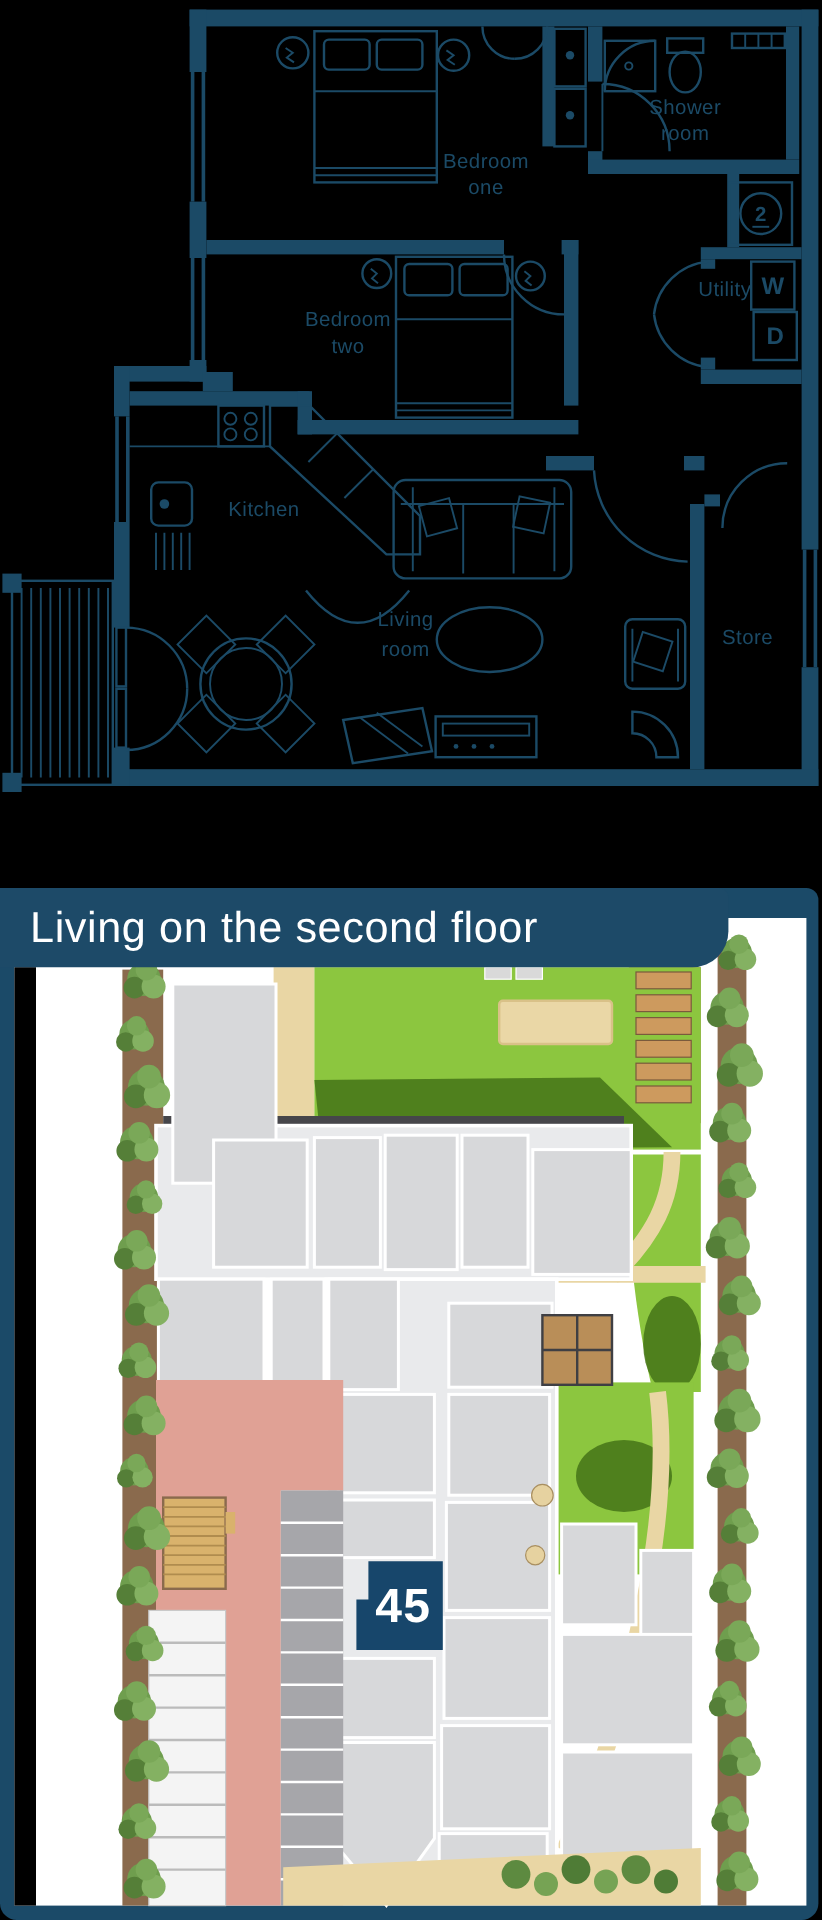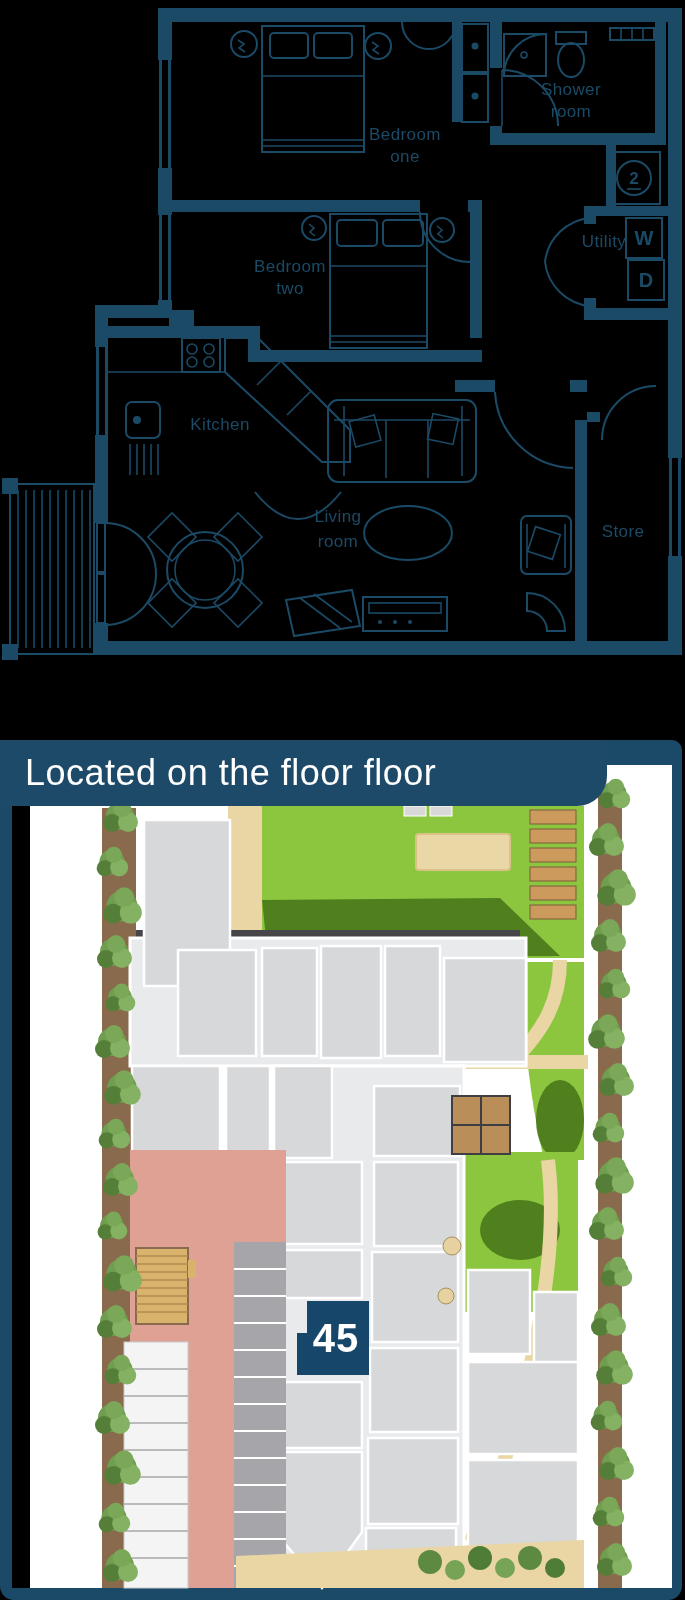--- a/index.html
+++ b/index.html
@@ -395,14 +395,14 @@
     <use href="#tree" transform="translate(614,1560)"></use>
   </g>
 
   <g>
     <polygon points="307,1301 369,1301 369,1375 297,1375 297,1333 307,1333" fill="#17466b"></polygon>
     <text class="mkr-txt" x="336" y="1352">45</text>
   </g>
 </svg>
 
 <div id="banner">
-  <span class="txt">Located on the floor floor</span>
+  <span class="txt">Living on the second floor</span>
 </div>
 
 </body></html>

